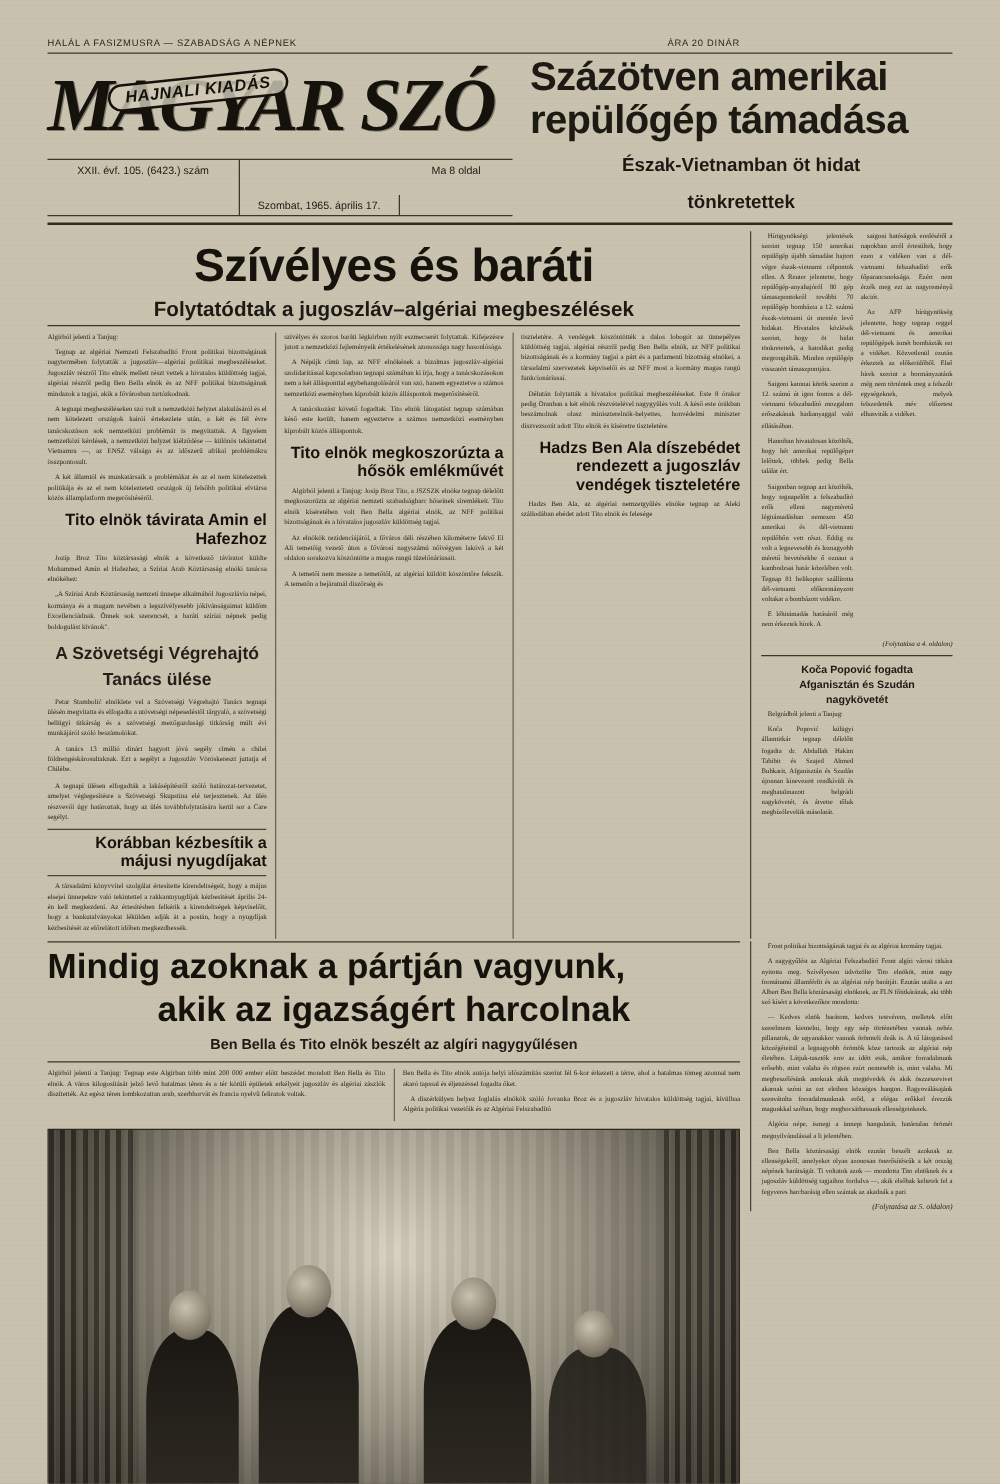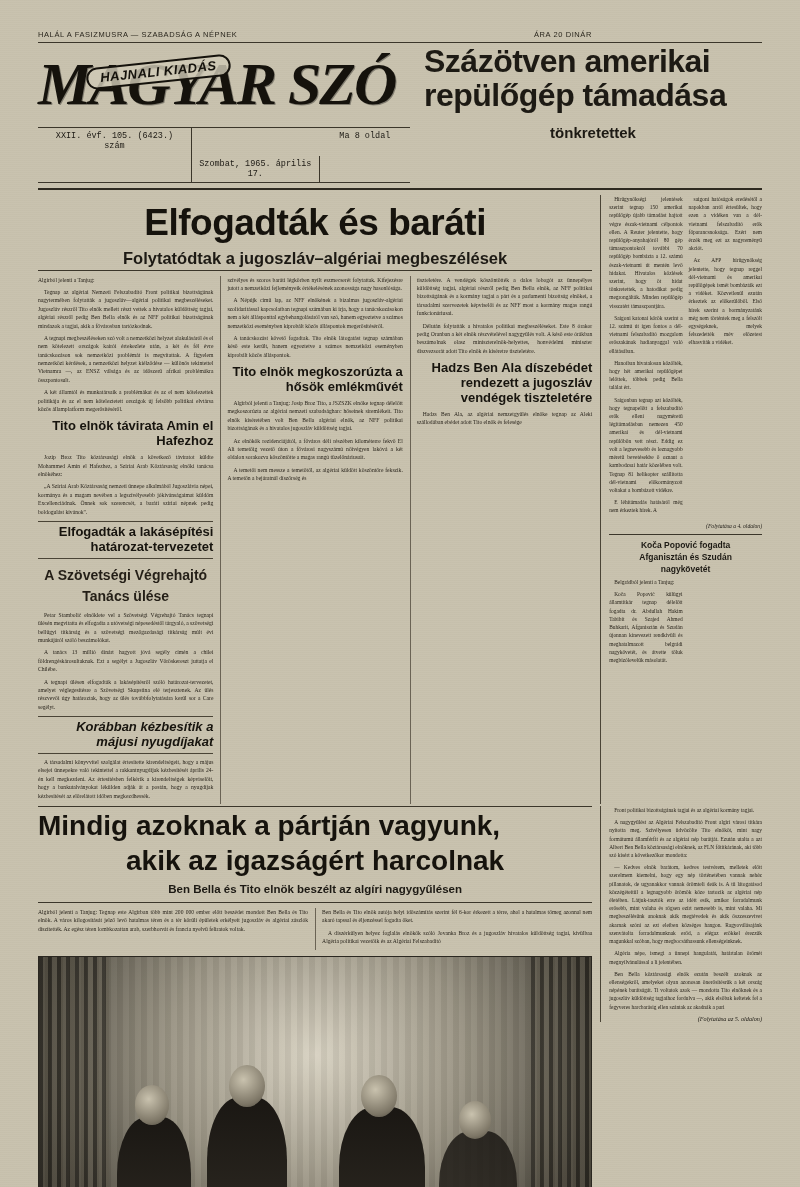--- a/index.html
+++ b/index.html
@@ -90,21 +90,20 @@
     border-top: 1px solid #3b362a;
     border-bottom: 1px solid #3b362a;
     font-size: 8.5px;
     font-family: "Liberation Sans", sans-serif;
     margin-top: 4px;
   }
   .issue-bar div {
     padding: 3px 6px;
     text-align: center;
     border-right: 1px solid #3b362a;
-    font-family: Liberation Mono, monospace;
   }
   .issue-bar div:last-child { border-right: none; }
   .issue-1 { flex: 1.35; }
   .issue-2 { flex: 1.1; margin-top: 28px; }
   .issue-3 { flex: 0.75; }
 
   .masthead-right {
     flex: 1;
     padding-left: 14px;
   }
@@ -316,55 +315,53 @@
         </div>
         <div class="issue-bar">
           <div class="issue-1">XXII. évf. 105. (6423.) szám</div>
           <div class="issue-2">Szombat, 1965. április 17.</div>
           <div class="issue-3">Ma 8 oldal</div>
         </div>
       </div>
       <div class="masthead-right">
         <div class="lead-hl">Százötven amerikai</div>
         <div class="lead-hl">repülőgép támadása</div>
+        <div class="lead-sub">Észak-Vietnamban öt hidat</div>
         <div class="lead-sub">tönkretettek</div>
       </div>
     </div>
 
     <div class="rule-thick"></div>
 
     <div class="body-grid">
 
       <div class="left-zone">
 
-        <div class="banner">Elfogadták és baráti</div>
+        <div class="banner">Szívélyes és baráti</div>
         <div class="banner-sub">Folytatódtak a jugoszláv–algériai megbeszélések</div>
         <div class="rule-thin"></div>
 
         <div class="cols" style="margin-top:5px;">
 
           <div class="col">
             <p class="nofirst">Algírból jelenti a Tanjug:</p>
             <p>Tegnap az algériai Nemzeti Felszabadító Front politikai bizottságának nagytermében folytatták a jugoszláv—algériai politikai megbeszéléseket. Jugoszláv részről Tito elnök mellett részt vettek a hivatalos küldöttség tagjai, algériai részről pedig Ben Bella elnök és az NFF politikai bizottságának mindazok a tagjai, akik a fővárosban tartózkodnak.</p>
             <p>A tegnapi megbeszéléseken szó volt a nemzetközi helyzet alakulásáról és el nem kötelezett országok kairói értekezlete után, a két és fél évre tanácskozáson sok nemzetközi problémát is megvitattak. A figyelem nemzetközi kérdések, a nemzetközi helyzet kiélződése — különös tekintettel Vietnamra —, az ENSZ válsága és az időszerű afrikai problémákra összpontosult.</p>
             <p>A két államtól és munkatársaik a problémákat és az el nem kötelezettek politikája és az el nem köteleztetett országok új felsőbb politikai elvtársa közös államplatform megerősítéséről.</p>
             <div class="sub-head small">Tito elnök távirata Amin el Hafezhoz</div>
             <p>Jozip Broz Tito köztársasági elnök a következő táviratot küldte Mohammed Amin el Hafezhez, a Szíriai Arab Köztársaság elnöki tanácsa elnökéhez:</p>
             <p>„A Szíriai Arab Köztársaság nemzeti ünnepe alkalmából Jugoszlávia népei, kormánya és a magam nevében a legszívélyesebb jókívánságaimat küldöm Excellenciádnak. Önnek sok szerencsét, a baráti szíriai népnek pedig boldogulást kívánok".</p>
 
-            <div class="boxed-head">
-              <div class="sub-head small" style="margin:0;">Elfogadták a lakásépítési határozat-tervezetet</div>
-            </div>
             <div class="mid-headline">A Szövetségi Végrehajtó Tanács ülése</div>
             <p>Petar Stambolić elnöklete vel a Szövetségi Végrehajtó Tanács tegnapi ülésén megvitatta és elfogadta a utóvetségi népesedéstől tárgyaló, a szövetségi bellügyi titkárság és a szövetségi mezőgazdasági titkárság múlt évi munkájáról szóló beszámolókat.</p>
             <p>A tanács 13 millió dinárt hagyott jóvá segély címén a chilei földrengéskárosultaknak. Ezt a segélyt a Jugoszláv Vöröskereszt juttatja el Chilébe.</p>
             <p>A tegnapi ülésen elfogadták a lakásépítésről szóló határozat-tervezetet, amelyet véglegesítésre a Szövetségi Skupstina elé terjesztenek. Az ülés részvevői úgy határoztak, hogy az ülés továbbfolytatására kerül sor a Care segélyt.</p>
 
             <div class="boxed-head">
-              <div class="sub-head small" style="margin:0;font-style:italic;">Korábban kézbesítik a májusi nyugdíjakat</div>
+              <div class="sub-head small" style="margin:0;">Korábban kézbesítik a májusi nyugdíjakat</div>
             </div>
             <p>A társadalmi könyvvitel szolgálat értesítette kirendeltségeit, hogy a május elsejei ünnepekre való tekintettel a rakkantnyugdíjak kézbesítését április 24-én kell megkezdeni. Az értesítésben felkérik a kirendeltségek képviselőit, hogy a bankutalványokat lékülden adják át a postán, hogy a nyugdíjak kézbesítését az előrelátott időben megkezdhessék.</p>
           </div>
 
           <div class="col divider">
             <p class="nofirst">szívélyes és szoros baráti légkörben nyílt eszmecserét folytattak. Kifejezésre jutott a nemzetközi fejleményeik értékelésének azonossága nagy hasonlósága.</p>
             <p>A Népújk címü lap, az NFF elnökének a bizalmas jugoszláv-algériai szolidaritással kapcsolatban tegnapi számában ki írja, hogy a tanácskozásokon nem a két állásponttal egybehangolásáról van szó, hanem egyeztetve a számos nemzetközi eseményben kiprobált közös álláspontok megerősítéséről.</p>
             <p>A tanácskozást követő fogadtak. Tito elnök látogatást tegnap számában késő este került, hanem egyeztetve a számos nemzetközi eseményben kiprobált közös álláspontok.</p>
             <div class="sub-head small">Tito elnök megkoszorúzta a hősök emlékművét</div>
             <p>Algírból jelenti a Tanjug: Josip Broz Tito, a JSZSZK elnöke tegnap délelőtt megkoszorúzta az algériai nemzeti szabadságharc hőseinek síremlékeit. Tito elnök kíséretében volt Ben Bella algériai elnök, az NFF politikai bizottságának és a hivatalos jugoszláv küldöttség tagjai.</p>

